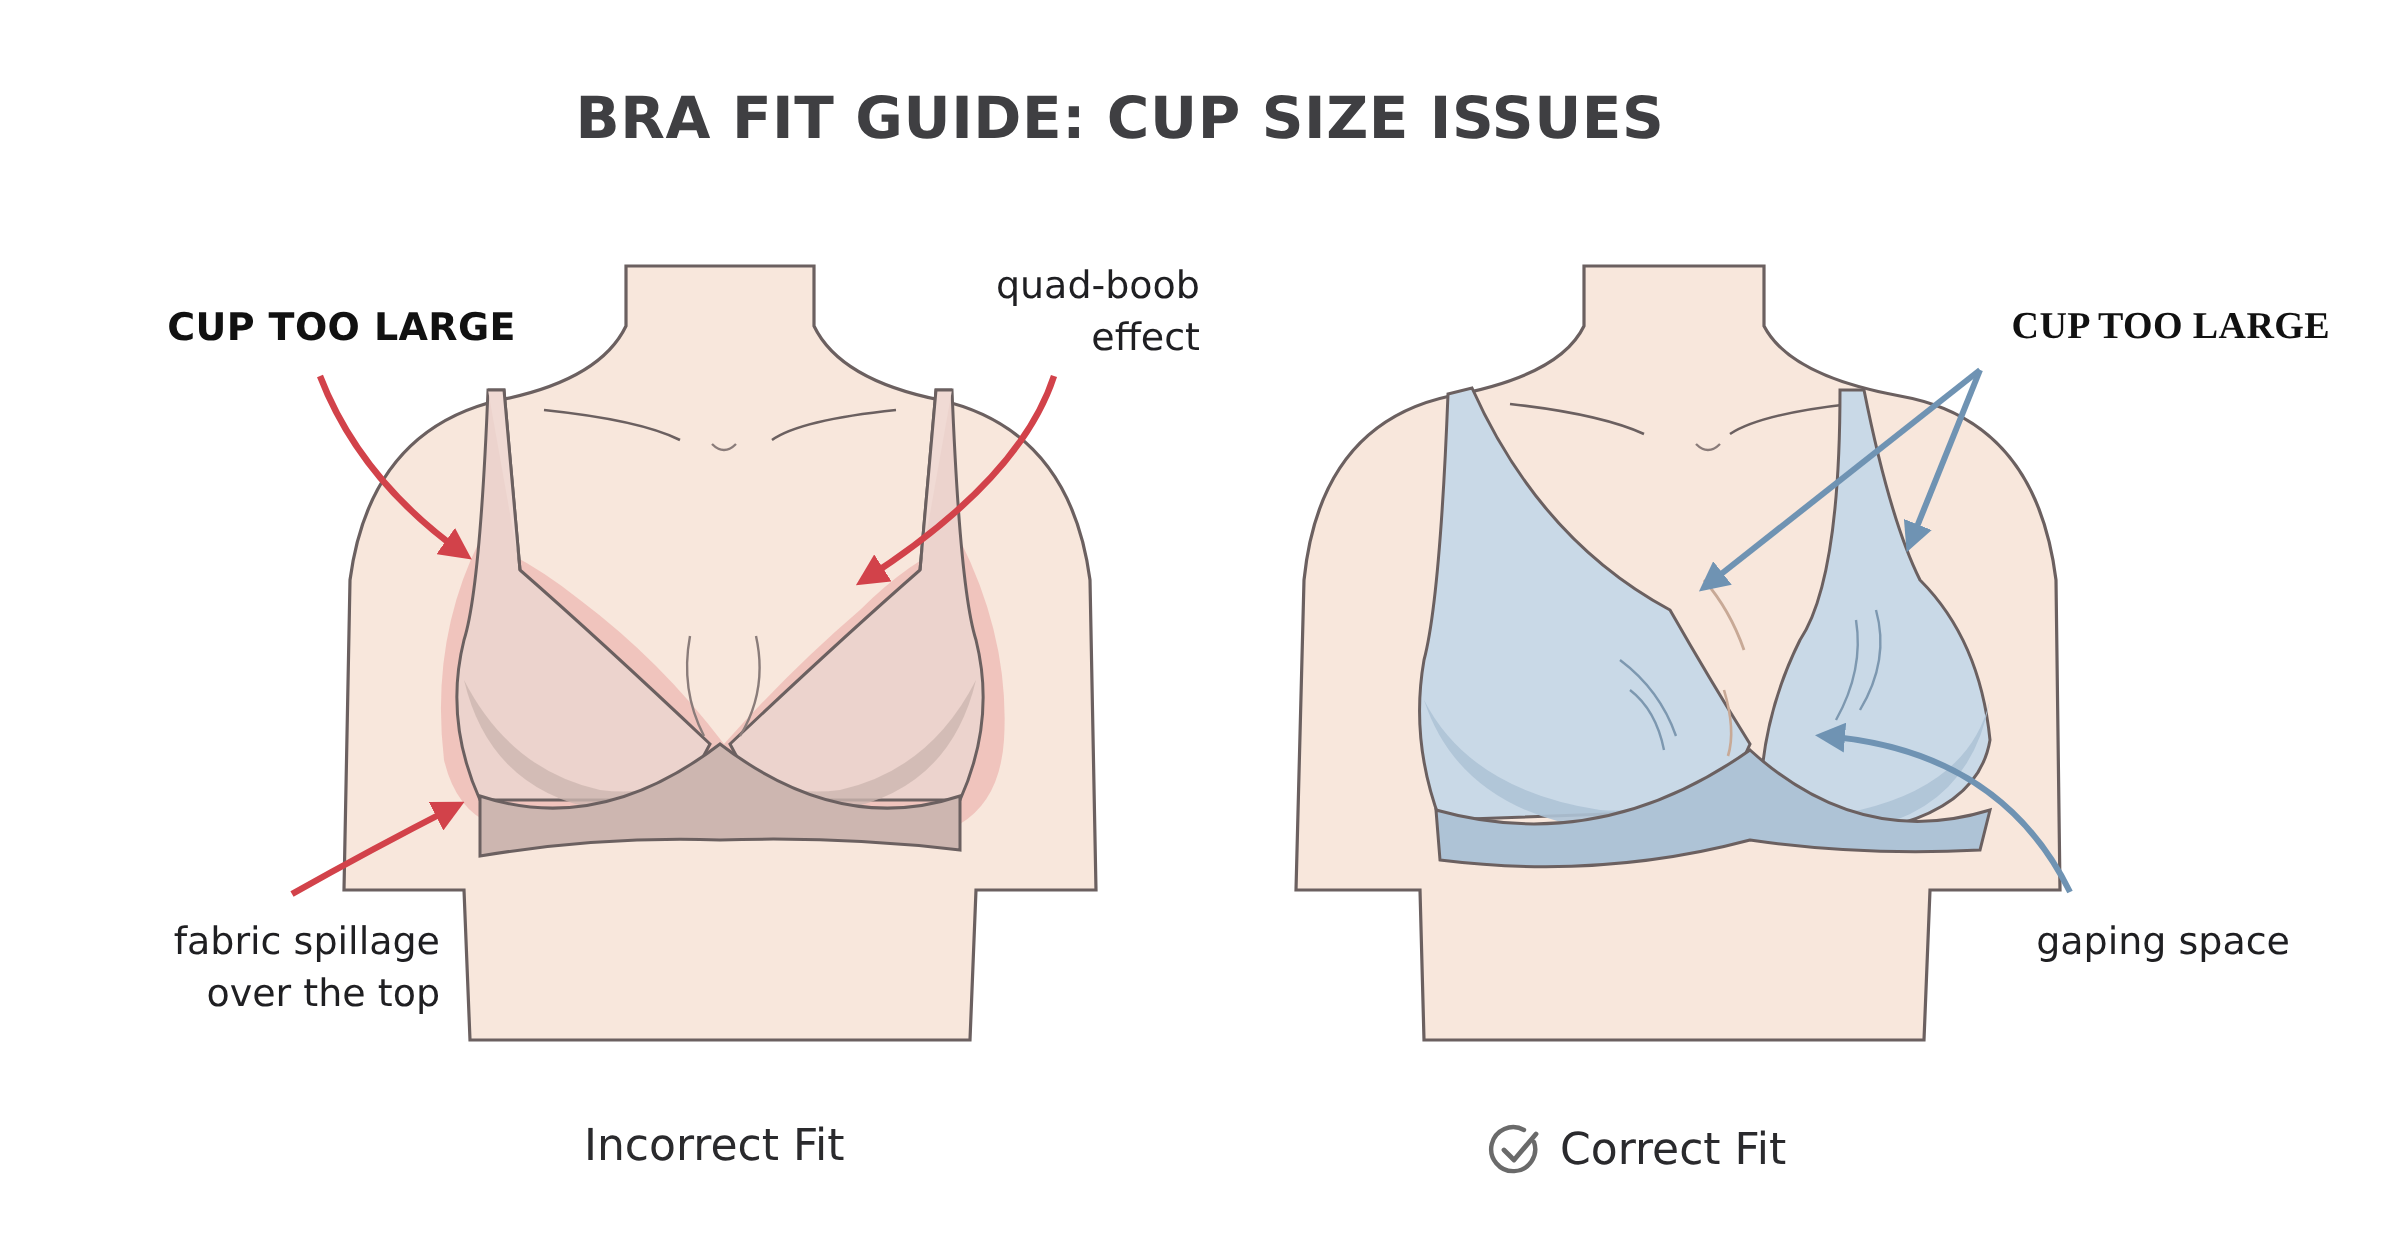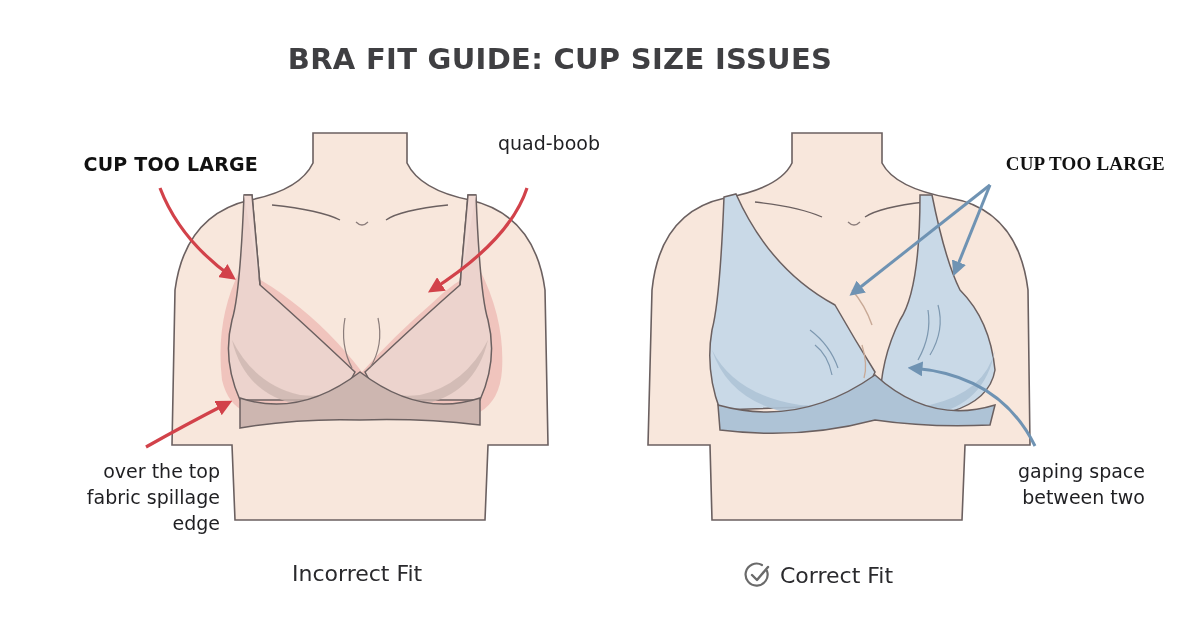--- a/index.html
+++ b/index.html
@@ -92,31 +92,30 @@
   </g>
 
   <path d="M990,185 L853,293" fill="none" stroke="#6f93b3" stroke-width="3" marker-end="url(#blueHead)"></path>
   <path d="M990,185 L955,272" fill="none" stroke="#6f93b3" stroke-width="3" marker-end="url(#blueHead)"></path>
   <path d="M1035,446 Q1000,375 912,368" fill="none" stroke="#6f93b3" stroke-width="3" marker-end="url(#blueHead)"></path>
 </svg>
 
 <div class="label bold" style="left:38px; top:151px; width:220px;">CUP TOO LARGE</div>
 <div class="label" style="left:455px; top:130px; width:145px;">
   <div>quad-boob</div>
+  <div>effect</div>
 </div>
 <div class="label" style="left:40px; top:458px; width:180px;">
+  <div>fabric spillage</div>
   <div>over the top</div>
-  <div>fabric spillage</div>
-  <div>edge</div>
 </div>
 
 <div class="label bold" style="left:955px; top:151px; width:210px;font-family:Liberation Serif, serif;">CUP TOO LARGE</div>
 <div class="label" style="left:975px; top:458px; width:170px;">
   <div>gaping space</div>
-  <div>between two</div>
 </div>
 
 <div class="caption" style="left:292px;">
   <span>Incorrect Fit</span>
 </div>
 <div class="caption" style="left:744px;">
   <span style="display:inline-flex;">
     <svg width="28" height="28" viewBox="0 0 28 28">
       <path d="M23,10 A11,11 0 1 1 18,4" fill="none" stroke="#6a6a6a" stroke-width="2.2" stroke-linecap="round"></path>
       <path d="M8,14 L13,19 L24,6" fill="none" stroke="#6a6a6a" stroke-width="2.4" stroke-linecap="round" stroke-linejoin="round"></path>

